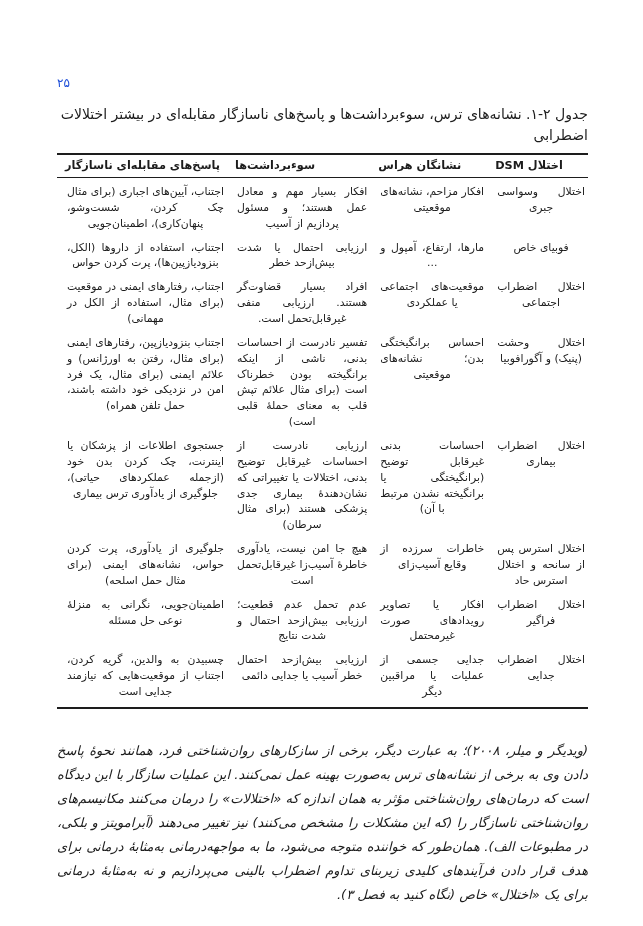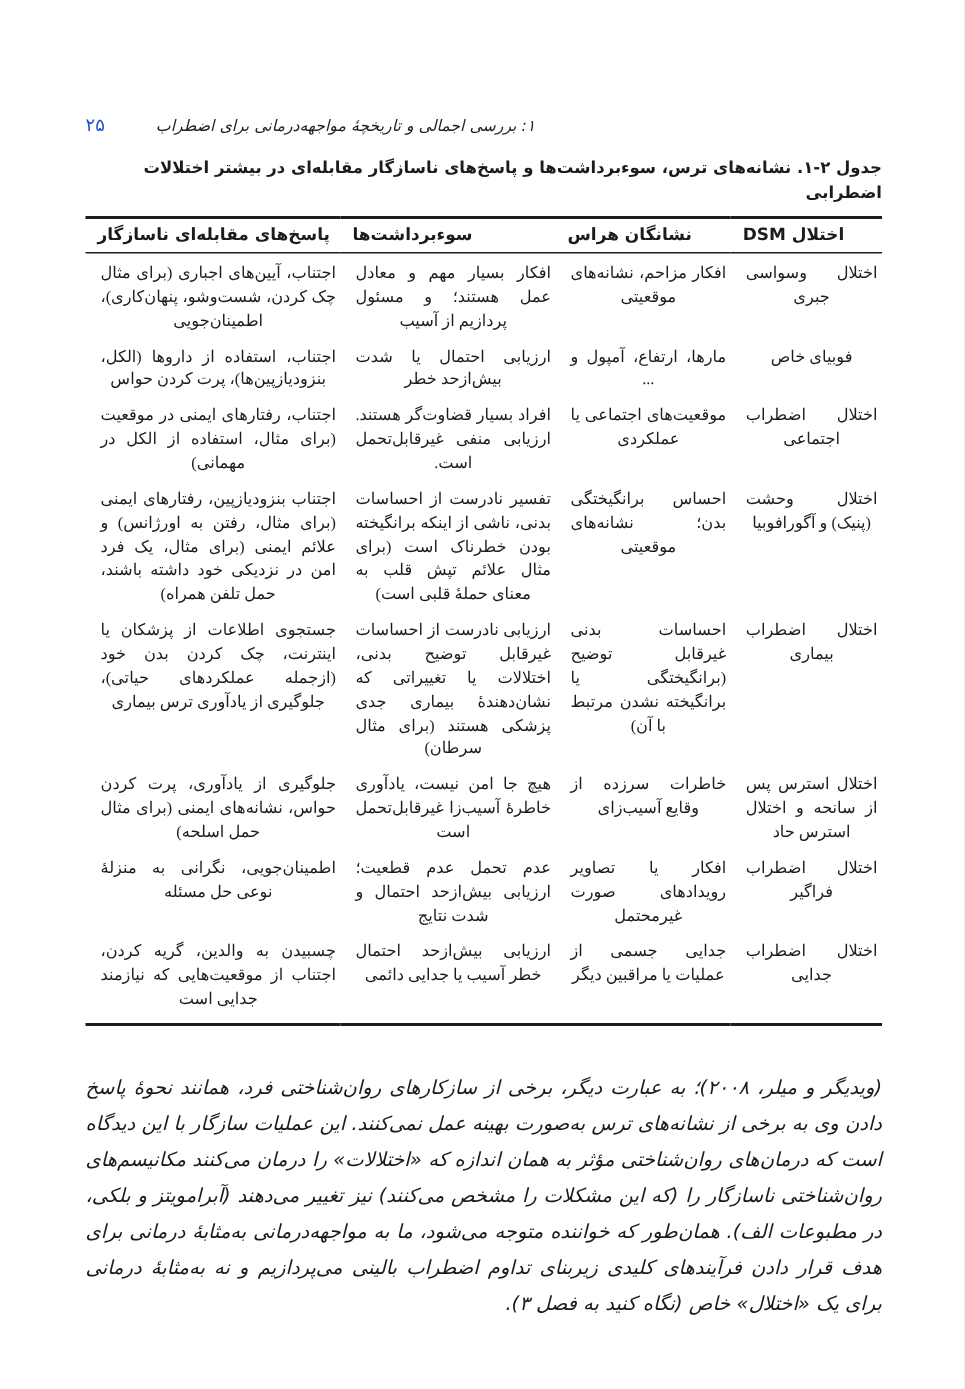--- a/index.html
+++ b/index.html
@@ -26,22 +26,22 @@
     font-style:italic;
     font-size:10.5px;
     letter-spacing:0;
     color:#222;
   }
   .page-number{
     font-size:12px;
     color:#1d4ed8;
   }
   .caption{
-    font-weight:bold;
-    font-size:11px;
+    font-weight:normal;
+    font-size:14px;
     line-height:1.5;
     margin:8px 0 7px 0;
     text-align:right;
   }
   table.symptoms{
     width:100%;
     border-collapse:collapse;
     table-layout:fixed;
     border-top:2px solid #1d1d1d;
     border-bottom:2px solid #1d1d1d;
@@ -54,40 +54,38 @@
     padding:4px 3px 5px 8px;
     border-bottom:1.2px solid #1d1d1d;
   }
   table.symptoms tbody td{
     font-size:10.8px;
     line-height:1.47;
     vertical-align:top;
     text-align:justify;
     text-align-last:center;
     padding:4px 3px 4px 10px;
-    font-family:Liberation Serif, serif;
   }
   table.symptoms tbody tr:first-child td{padding-top:6px;}
   table.symptoms tbody tr:last-child td{padding-bottom:7px;}
   .bodytext{
     margin:30px 0 0 0;
     font-size:13px;
     line-height:24px;
     text-align:justify;
     color:#1b1b1b;
     font-style:italic;
   }
 </style>
 </head>
 <body>
 
 <div class="page">
 
   <div class="pagehead">
-    <span class="running-head">۱: بررسی اجمالی و تاریخچهٔ مواجهه‌درمانی برای اضطراب</span>
     <span class="page-number">۲۵</span>
   </div>
 
   <div class="caption">جدول ۲-۱. نشانه‌های ترس، سوءبرداشت‌ها و پاسخ‌های ناسازگار مقابله‌ای در بیشتر اختلالات اضطرابی</div>
 
   <table class="symptoms">
     <colgroup>
       <col style="width:19%">
       <col style="width:22%">
       <col style="width:27%">

